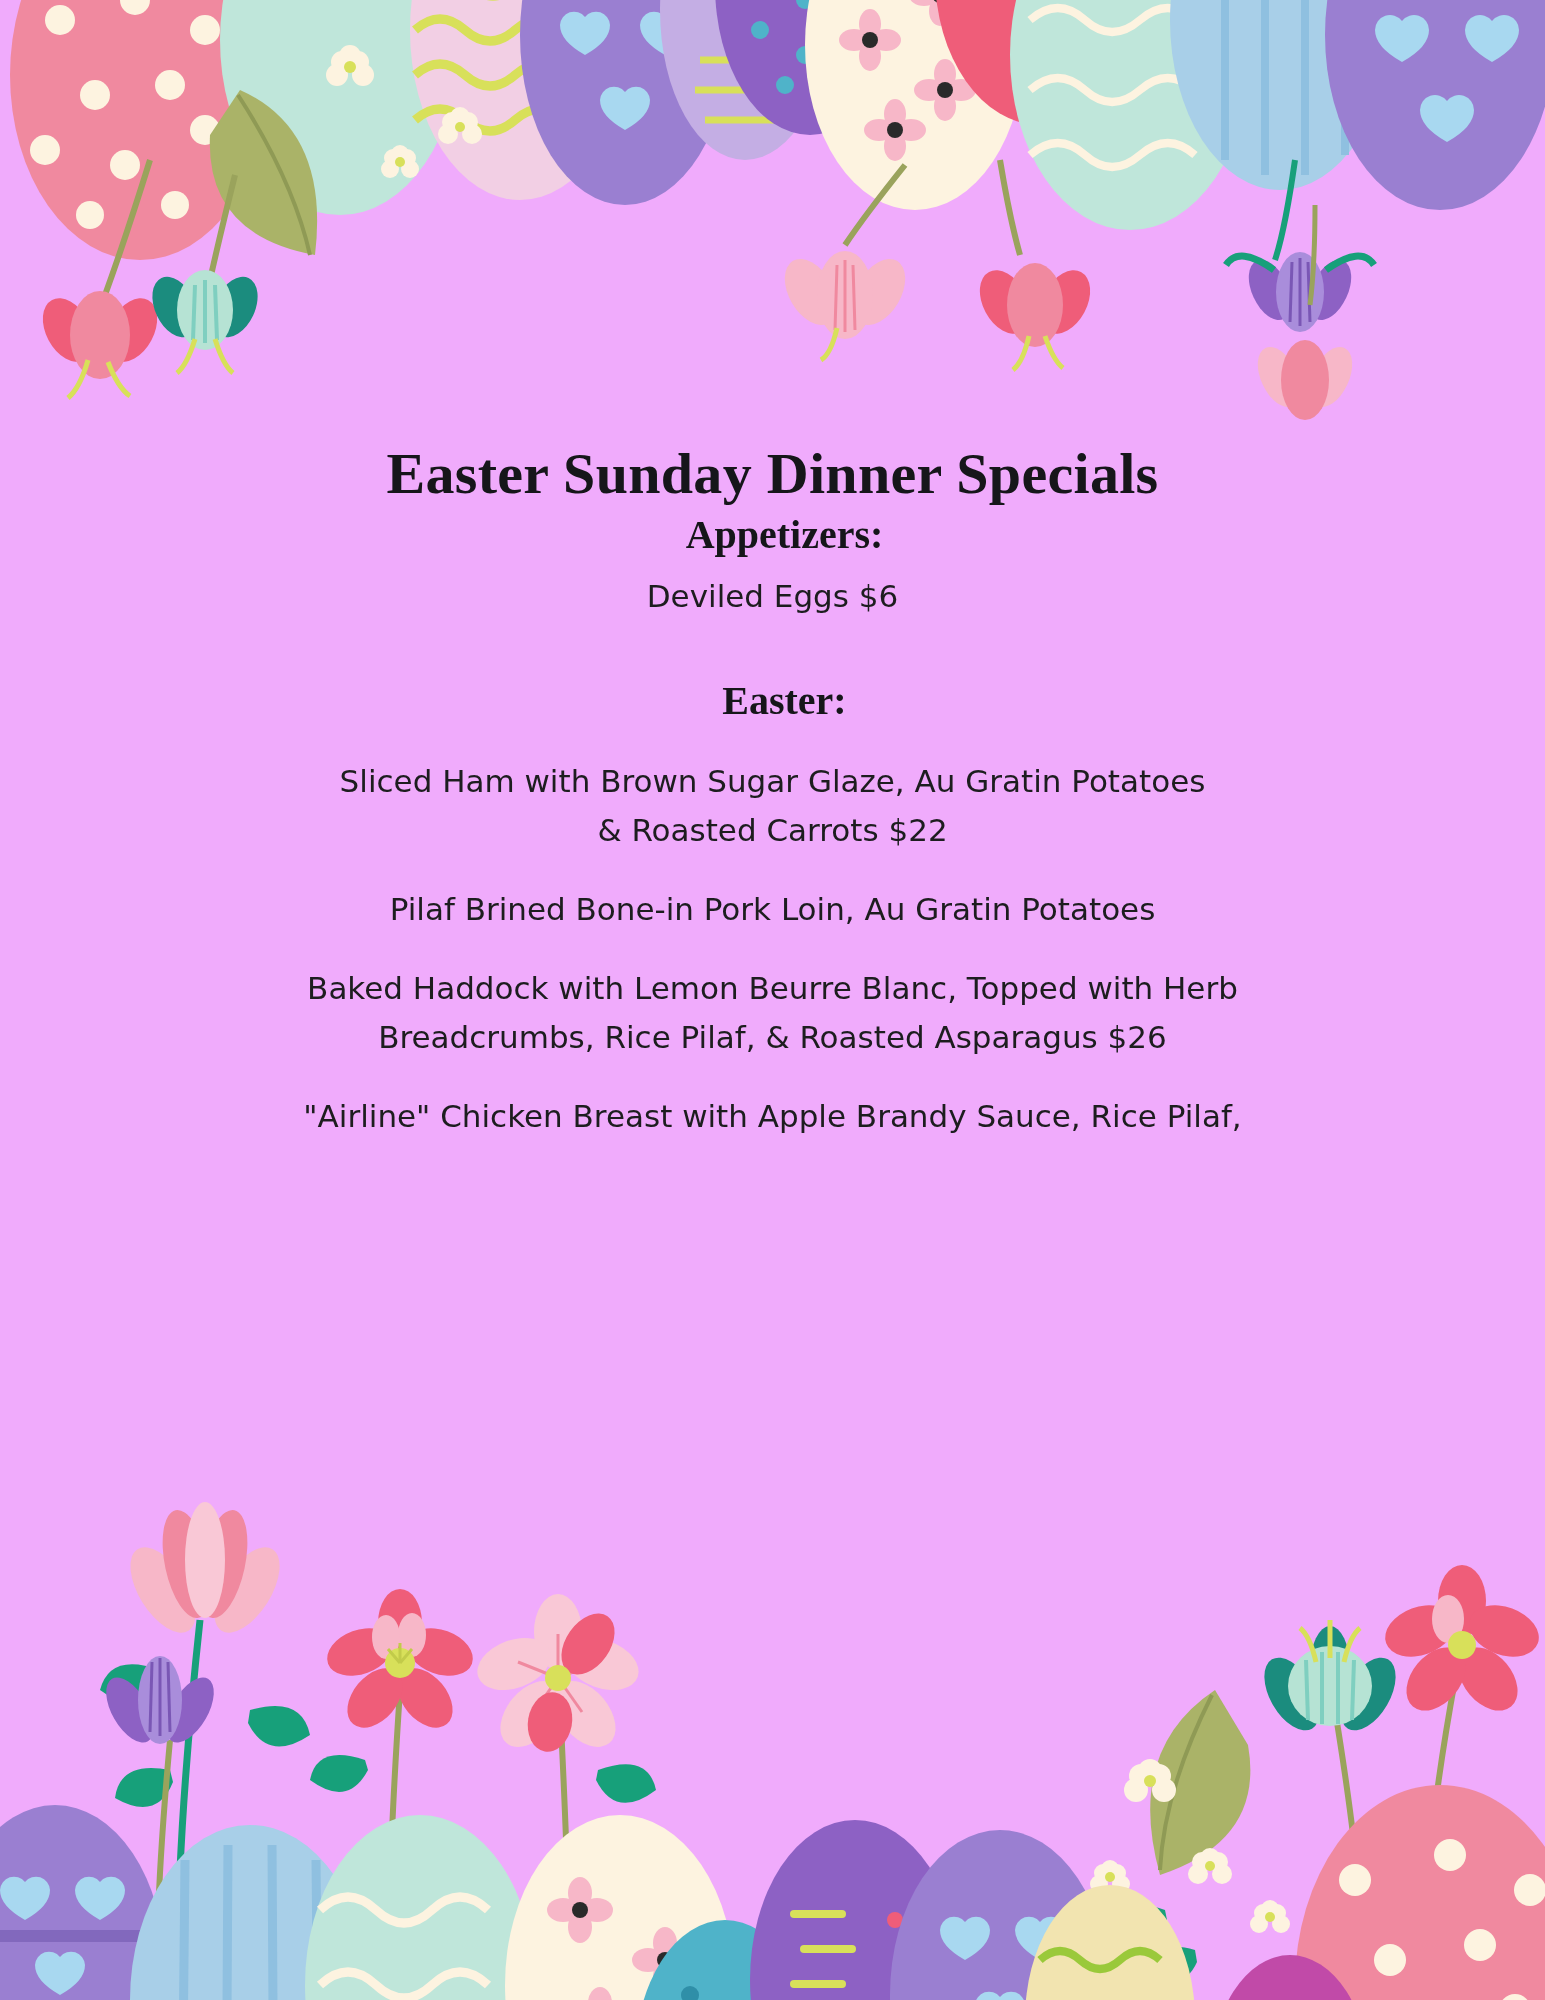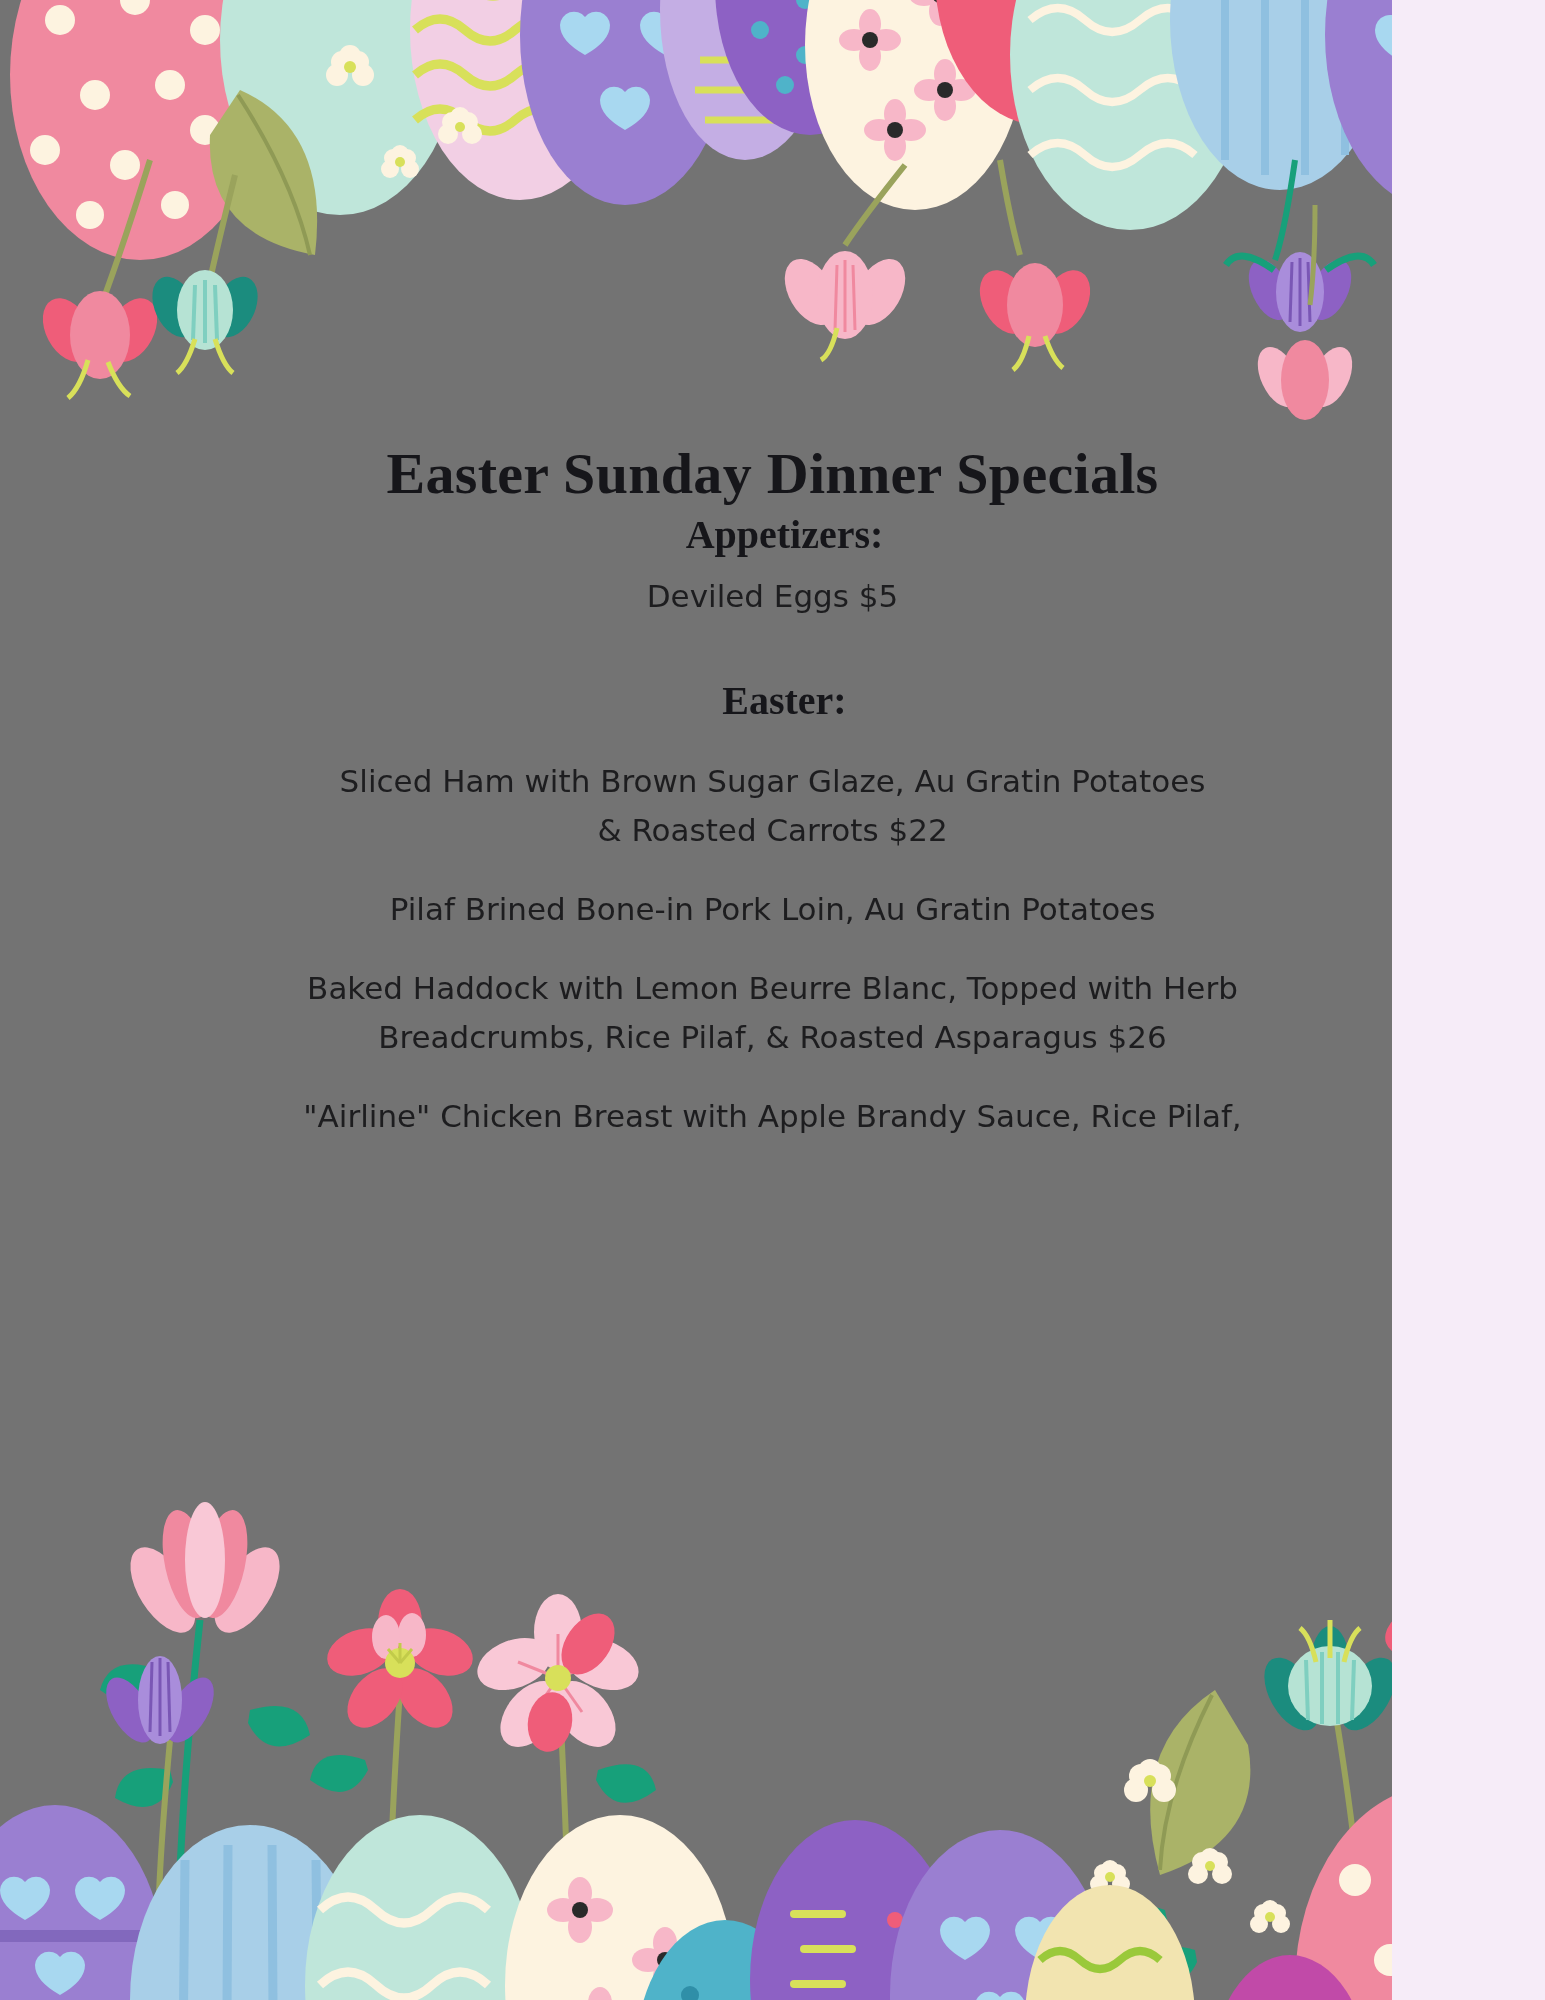--- a/index.html
+++ b/index.html
@@ -2,23 +2,23 @@
 <html><head>
 <meta charset="utf-8">
 <style>
   html, body {
     margin: 0;
     padding: 0;
     background: #f6ecf8;
   }
   .page {
     position: relative;
-    width: 1392px;
+    width: 1545px;
     height: 2000px;
-    background: #737373;
+    background: #f0abfc;
     overflow: hidden;
     font-family: "DejaVu Sans", sans-serif;
   }
 
   
   .deco {
     position: absolute;
     left: 0;
     width: 1545px;
     pointer-events: none;
@@ -301,21 +301,21 @@
       </g>
     </svg>
   </div>
 
   <div class="content">
 
     <h1 class="menu-title">Easter Sunday Dinner Specials</h1>
 
     <div class="appetizer-group">
       <h2 class="section-heading">Appetizers:</h2>
-      <p class="menu-line">Deviled Eggs $5</p>
+      <p class="menu-line">Deviled Eggs $6</p>
     </div>
 
     <div>
       <h2 class="section-heading second">Easter:</h2>
 
       <div class="entree-list">
         <div class="menu-item">
           <p class="menu-line">Sliced Ham with Brown Sugar Glaze, Au Gratin Potatoes</p>
           <p class="menu-line">&amp; Roasted Carrots $22</p>
         </div>

